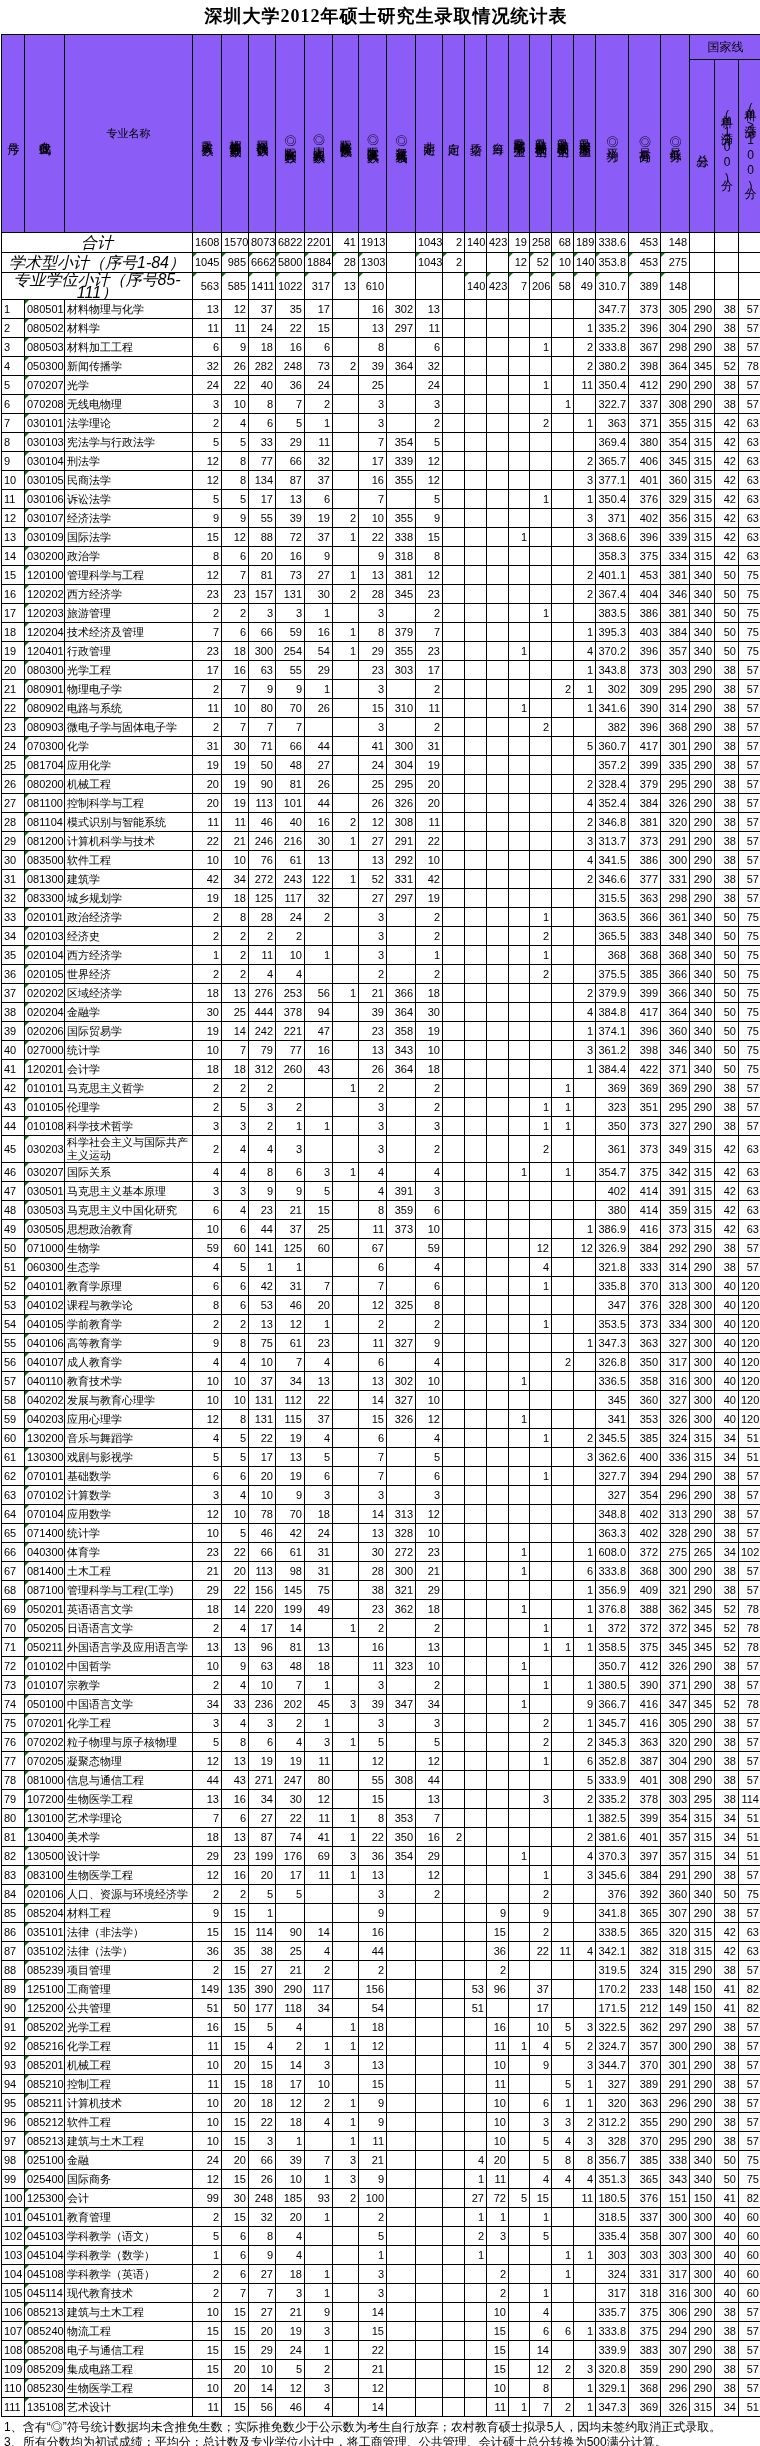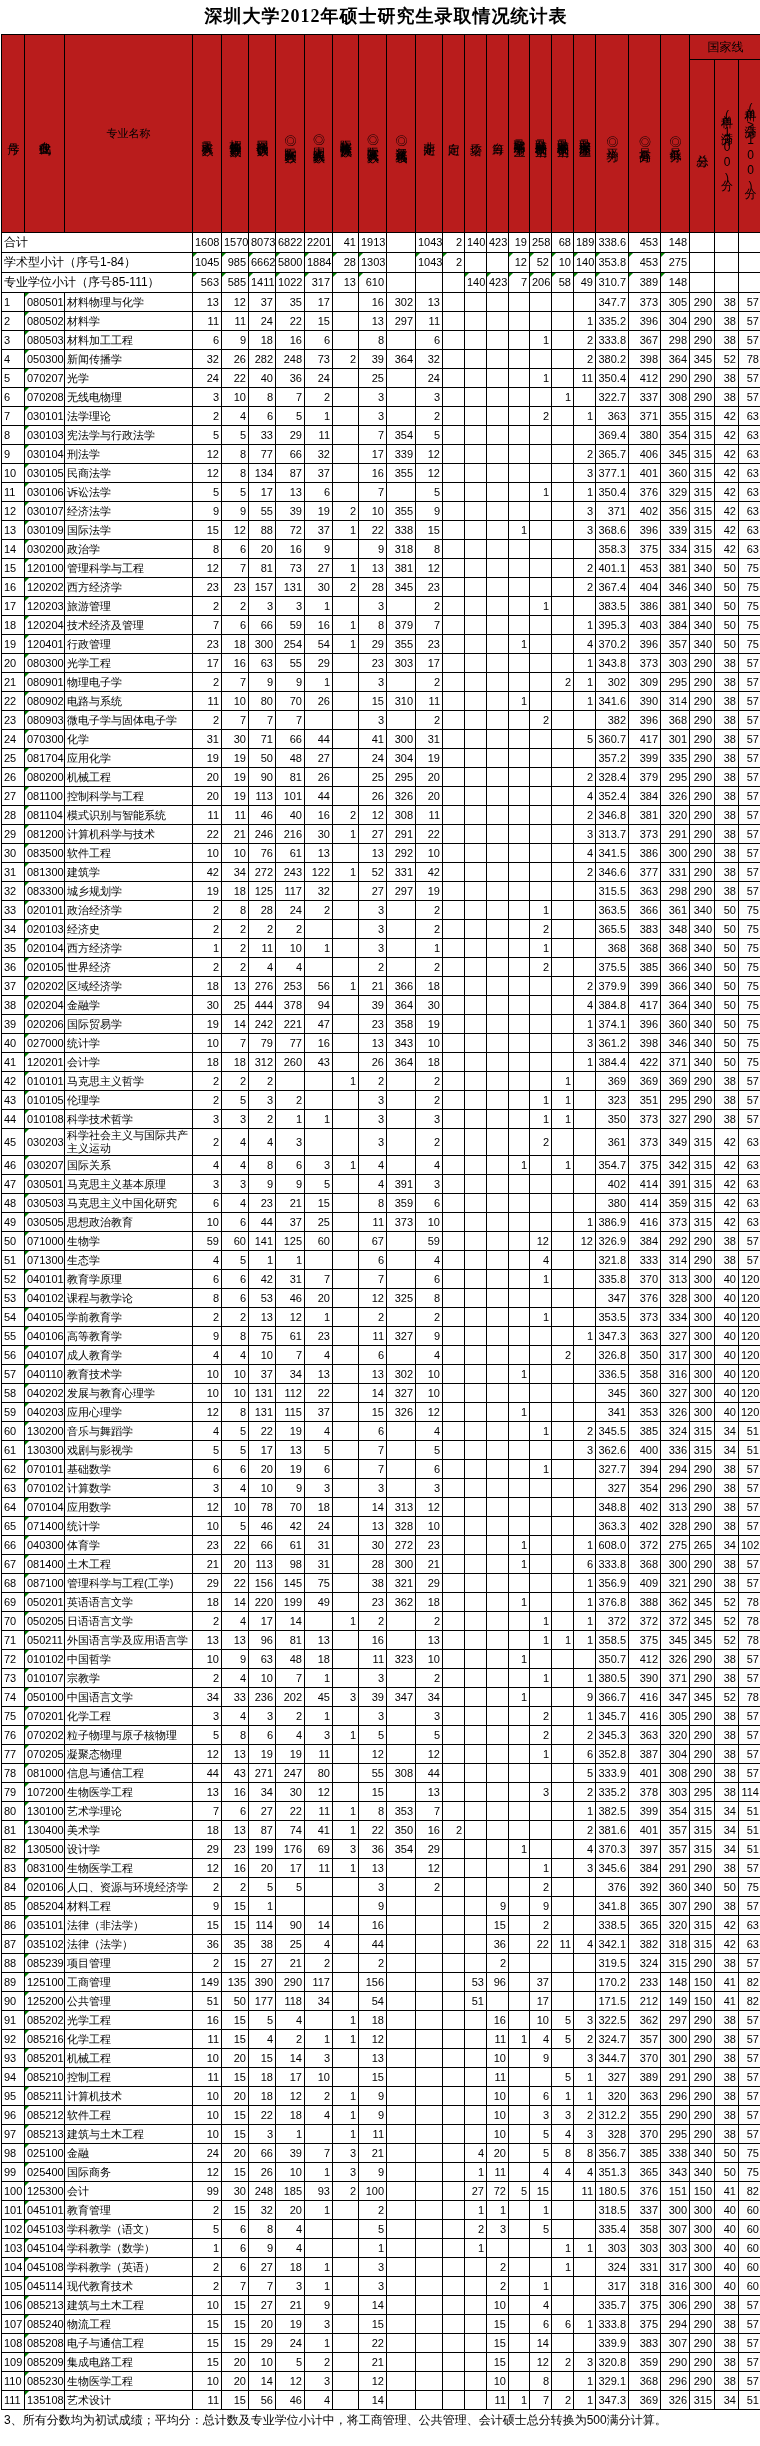--- a/index.html
+++ b/index.html
@@ -1,30 +1,30 @@
 <!DOCTYPE html>
 <html><head>
 <meta charset="utf-8">
 <style>
   html,body{margin:0;padding:0;background:#fff;}
   body{width:760px;font-family:"Liberation Sans",sans-serif;color:#000;}
   .page{width:760px;}
   .title{font-family:"Liberation Serif",serif;font-weight:bold;font-size:18px;text-align:center;padding:4px 0 6px 12px;letter-spacing:1px;}
   table{border-collapse:collapse;table-layout:fixed;width:758px;margin:0 1px;}
   th,td{border:1px solid #000;padding:0 2px;font-size:11px;line-height:13px;overflow:hidden;}
-  thead th{background:#b91c1c;font-weight:normal;vertical-align:middle;padding:1px;}
+  thead th{background:#8b5cf6;font-weight:normal;vertical-align:middle;padding:1px;}
   th.v{writing-mode:vertical-rl;text-orientation:upright;letter-spacing:1px;font-size:12px;}
   th.grp{height:22px;font-size:12px;}
   thead th.tall{height:192px;}
   tbody td{height:18px;background:#fff;}
   td.num{text-align:right;}
   td.seq{text-align:left;}
   td.code{text-align:left;position:relative;}
   td.name{text-align:left;white-space:normal;}
-  td.slabel{text-align:left;font-size:12px;}
+  td.slabel{text-align:center;font-size:16px;font-style:italic;}
   tr.srow td{height:19px;}
   td.mk{position:relative;}
   td.mk::before, td.code::before{content:"";position:absolute;left:0;top:0;border-style:solid;border-width:4px 4px 0 0;border-color:#008000 transparent transparent transparent;}
   .notes{padding:3px 2px 6px 4px;}
   .note{font-size:12px;line-height:15px;}
 </style>
 </head>
 <body>
 
 <div class="page">
@@ -1511,21 +1511,21 @@
           <td class="num">12</td>
           <td class="num">326.9</td>
           <td class="num">384</td>
           <td class="num">292</td>
           <td class="num">290</td>
           <td class="num">38</td>
           <td class="num">57</td>
         </tr>
         <tr>
           <td class="seq">51</td>
-          <td class="code">071300</td>
+          <td class="code">060300</td>
           <td class="name">生态学</td>
           <td class="num">4</td>
           <td class="num">5</td>
           <td class="num">1</td>
           <td class="num">1</td>
           <td class="num"></td>
           <td class="num"></td>
           <td class="num">6</td>
           <td class="num"></td>
           <td class="num">4</td>
@@ -3160,16 +3160,17 @@
           <td class="num">369</td>
           <td class="num">326</td>
           <td class="num">315</td>
           <td class="num">34</td>
           <td class="num">51</td>
         </tr>
       </tbody>
   </table>
 
   <div class="notes">
+    <div class="note">1、含有“◎”符号统计数据均未含推免生数；实际推免数少于公示数为考生自行放弃；农村教育硕士拟录5人，因均未签约取消正式录取。</div>
     <div class="note">3、所有分数均为初试成绩；平均分：总计数及专业学位小计中，将工商管理、公共管理、会计硕士总分转换为500满分计算。</div>
 
   </div>
 </div>
 
 </body></html>

